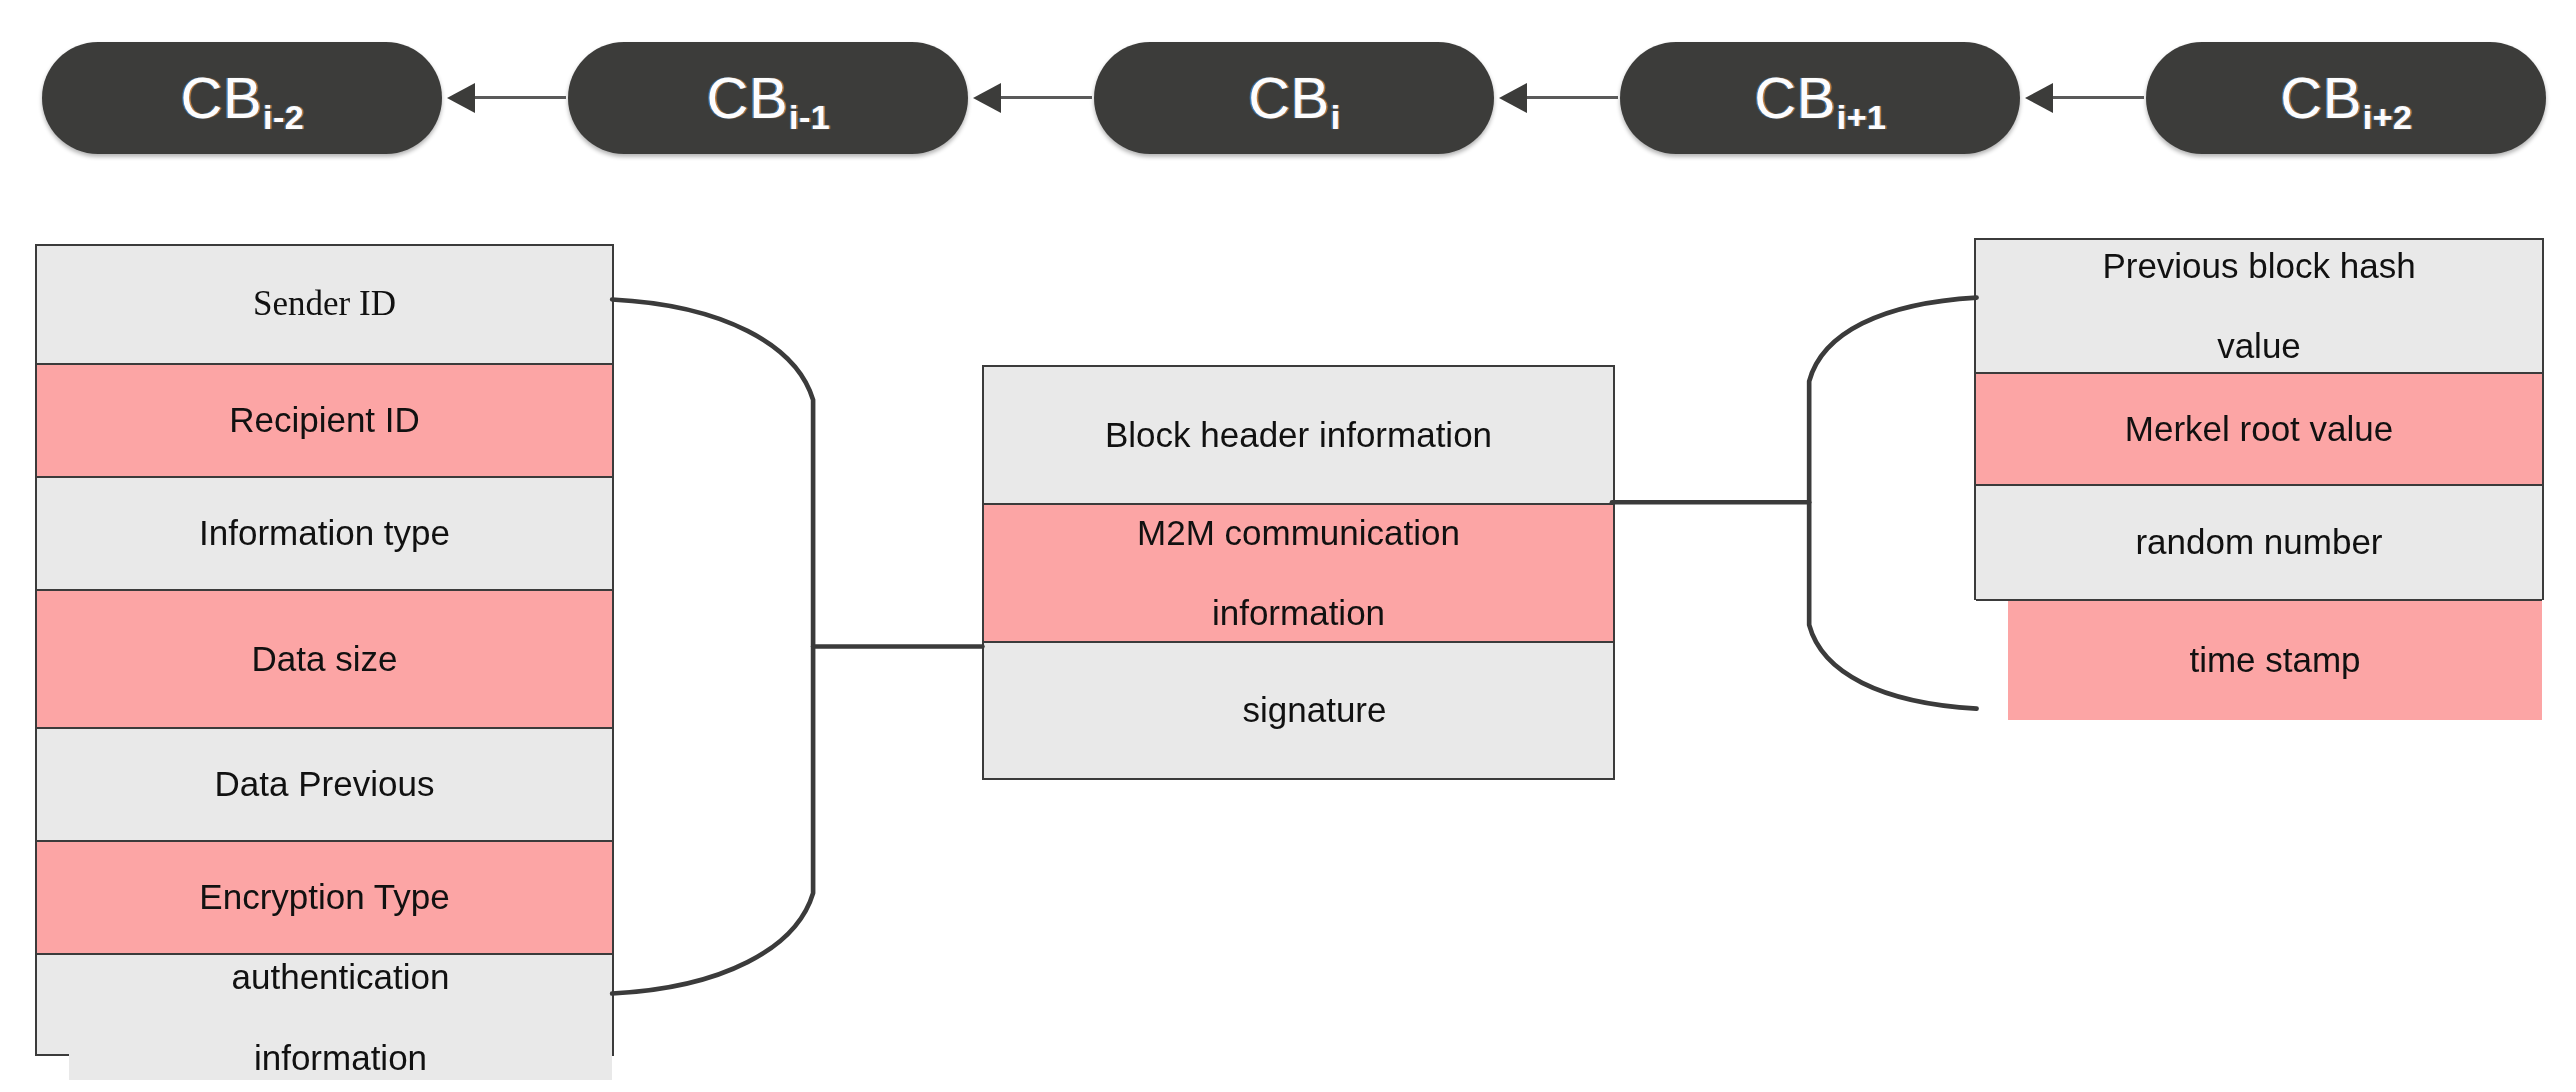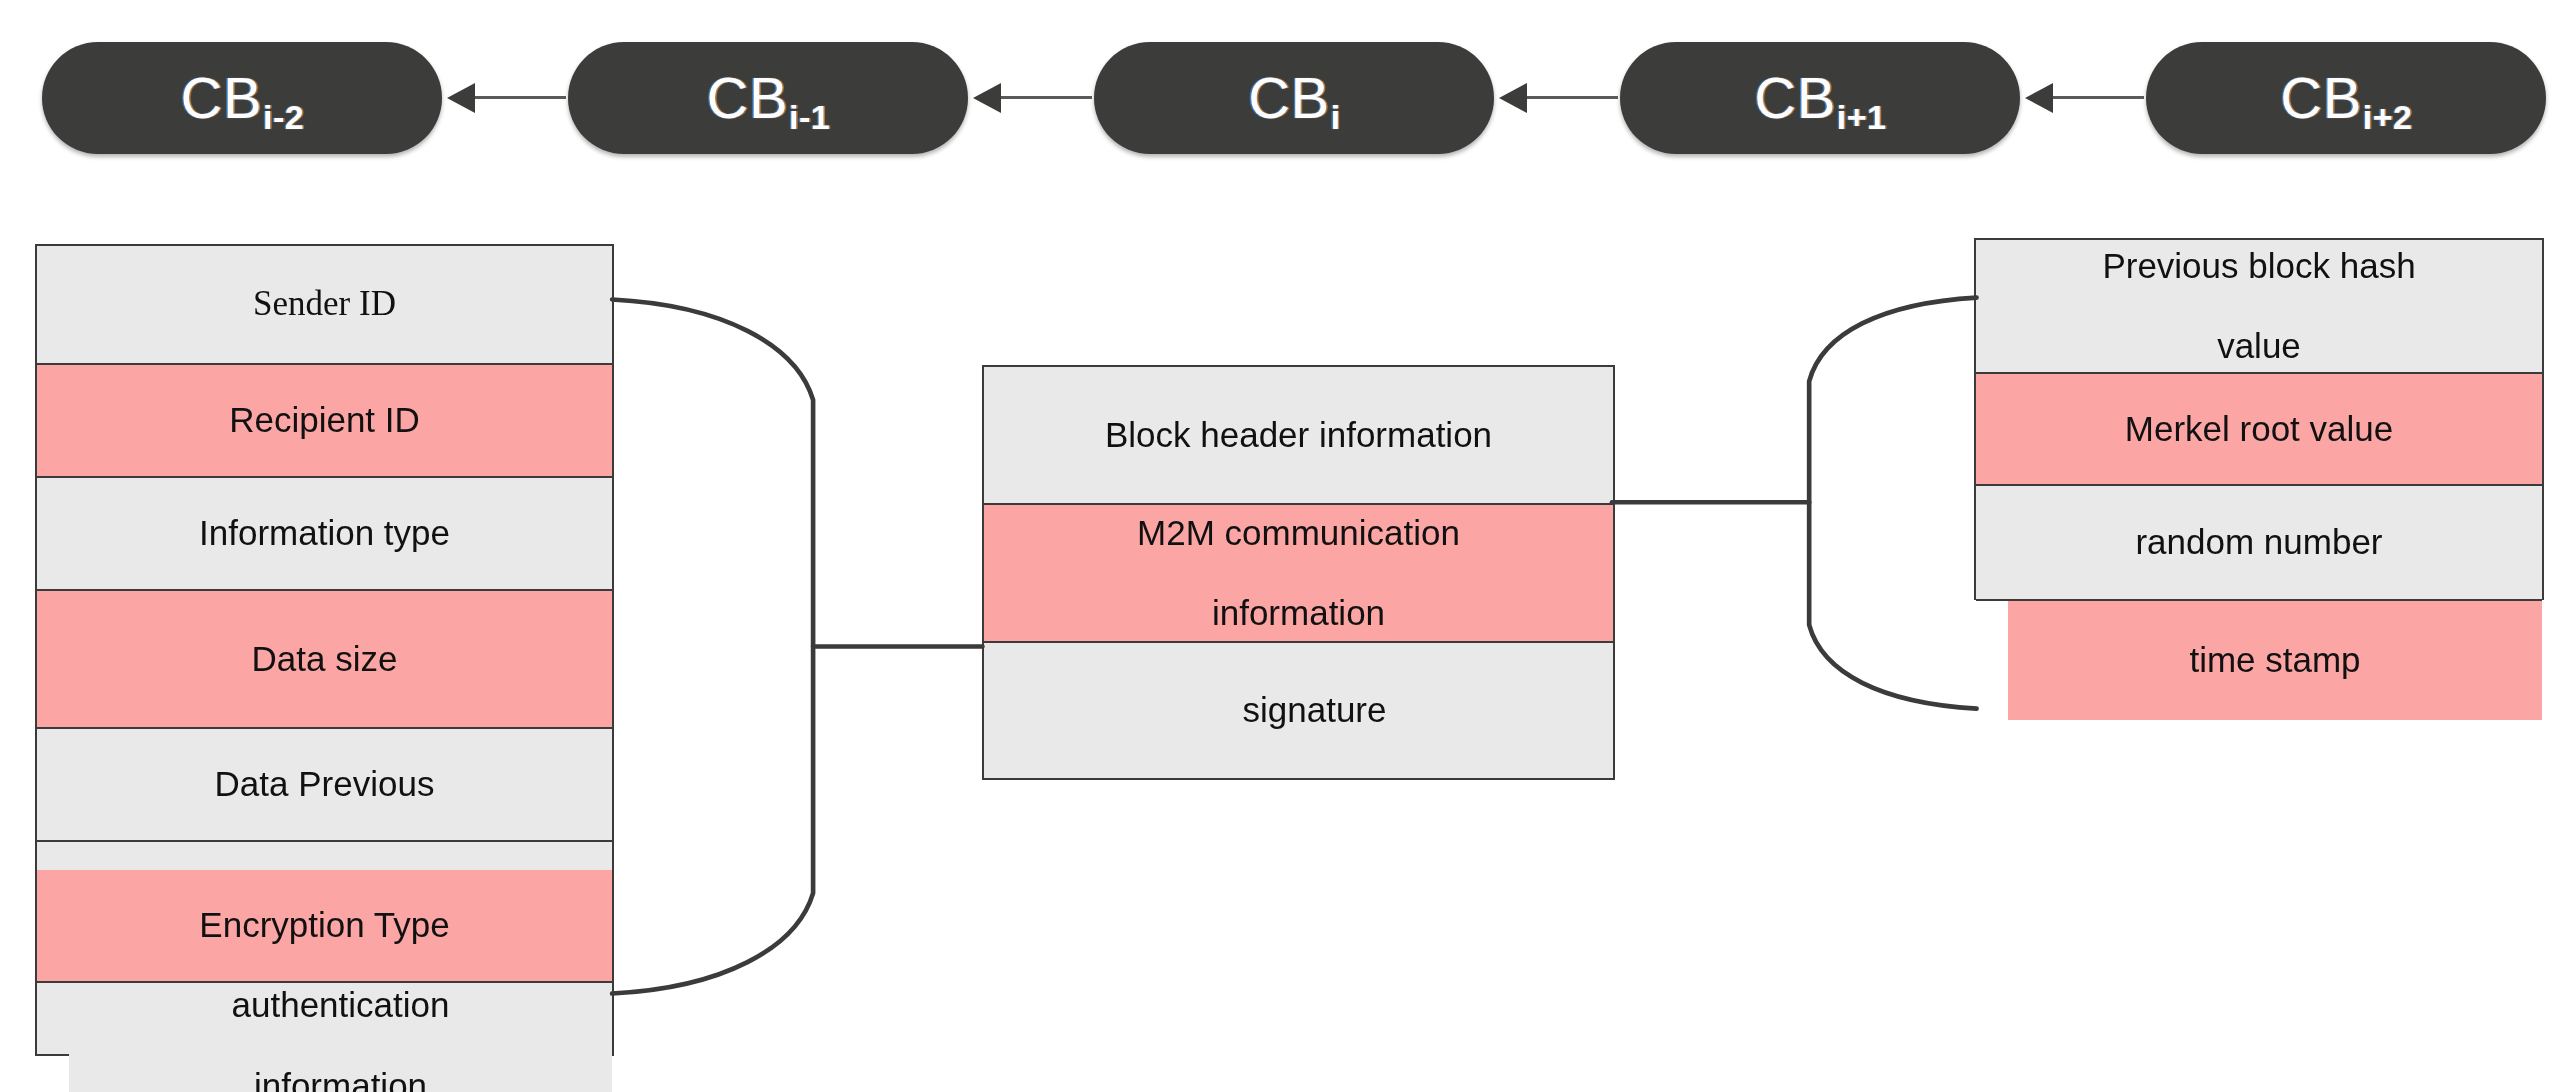--- a/index.html
+++ b/index.html
@@ -165,21 +165,21 @@
     </div>
     <div class="field-row light" style="height:113px;">
       <span>Information type</span>
     </div>
     <div class="field-row dark" style="height:138px;">
       <span>Data size</span>
     </div>
     <div class="field-row light" style="height:113px;">
       <span>Data Previous</span>
     </div>
-    <div class="field-row dark" style="height:113px;margin-top:28px;">
+    <div class="field-row dark" style="height:113px;">
       <span>Encryption Type</span>
     </div>
     <div class="field-row light" style="height:125px;">
       <span><span>authentication</span><br><span>information</span></span>
     </div>
   </div>
 
   <div class="field-table" id="block-table" style="left:982px; top:365px; width:633px; height:415px;">
     <div class="field-row light" style="height:138px;">
       <span>Block header information</span>

